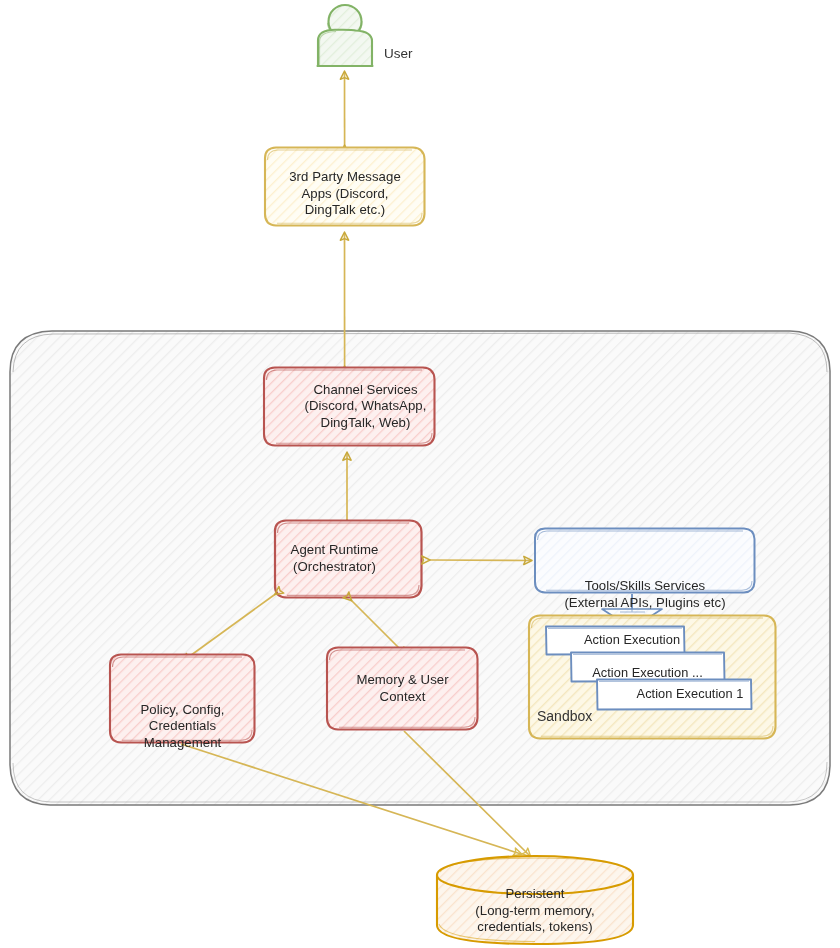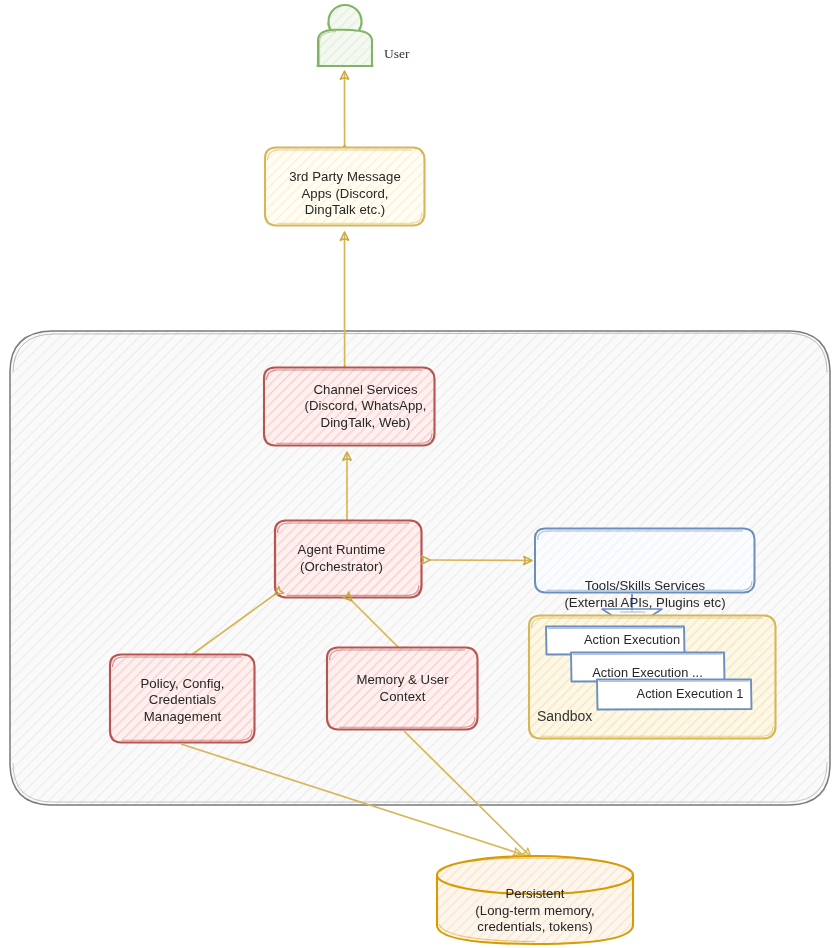--- a/index.html
+++ b/index.html
@@ -203,37 +203,37 @@
     </g>
 
     <g>
       <path d="M437 875 L437 925 Q437 944 535 944 Q633 944 633 925 L633 875 Z" fill="url(#hatch-orange)" stroke="#d79b00" stroke-width="2.1" stroke-linejoin="round"></path>
       <ellipse cx="535" cy="875" rx="98" ry="19" fill="url(#hatch-orange)" stroke="#d79b00" stroke-width="2.1"></ellipse>
       <path d="M440 872 Q450 858 535 858 Q620 858 630 872" fill="none" stroke="#d79b00" stroke-width="1.1" opacity="0.55"></path>
       <path d="M439 924 Q445 941 535 941.5" fill="none" stroke="#d79b00" stroke-width="1.1" opacity="0.5"></path>
     </g>
   </svg>
 
-  <div class="plain-text" style="left:384px; top:46px;font-family:Liberation Serif, serif;">User</div>
+  <div class="plain-text" style="left:384px; top:46px;">User</div>
 
   <div class="node-label" style="left:265px; top:147px; width:160px; height:94px;">3rd Party Message
 Apps (Discord,
 DingTalk etc.)</div>
 
   <div class="node-label" style="left:264px; top:367px; width:203px; height:79px;">Channel Services
 (Discord, WhatsApp,
 DingTalk, Web)</div>
 
-  <div class="node-label" style="left:268px; top:520px; width:147px; height:78px;">Agent Runtime
+  <div class="node-label" style="left:261px; top:520px; width:147px; height:78px;">Agent Runtime
 (Orchestrator)</div>
 
   <div class="node-label" style="left:531px; top:528px; width:228px; height:65px;margin-top:34px;">Tools/Skills Services
 (External APIs, Plugins etc)</div>
 
-  <div class="node-label" style="left:110px; top:655px; width:145px; height:91px;">Policy, Config,
+  <div class="node-label" style="left:110px; top:681px; width:145px; height:91px;">Policy, Config,
 Credentials
 Management</div>
 
   <div class="node-label" style="left:327px; top:647px; width:151px; height:83px;">Memory &amp; User
 Context</div>
 
   <div class="node-label" style="left:437px; top:880px; width:196px; height:62px;">Persistent
 (Long-term memory,
 credentials, tokens)</div>
 

